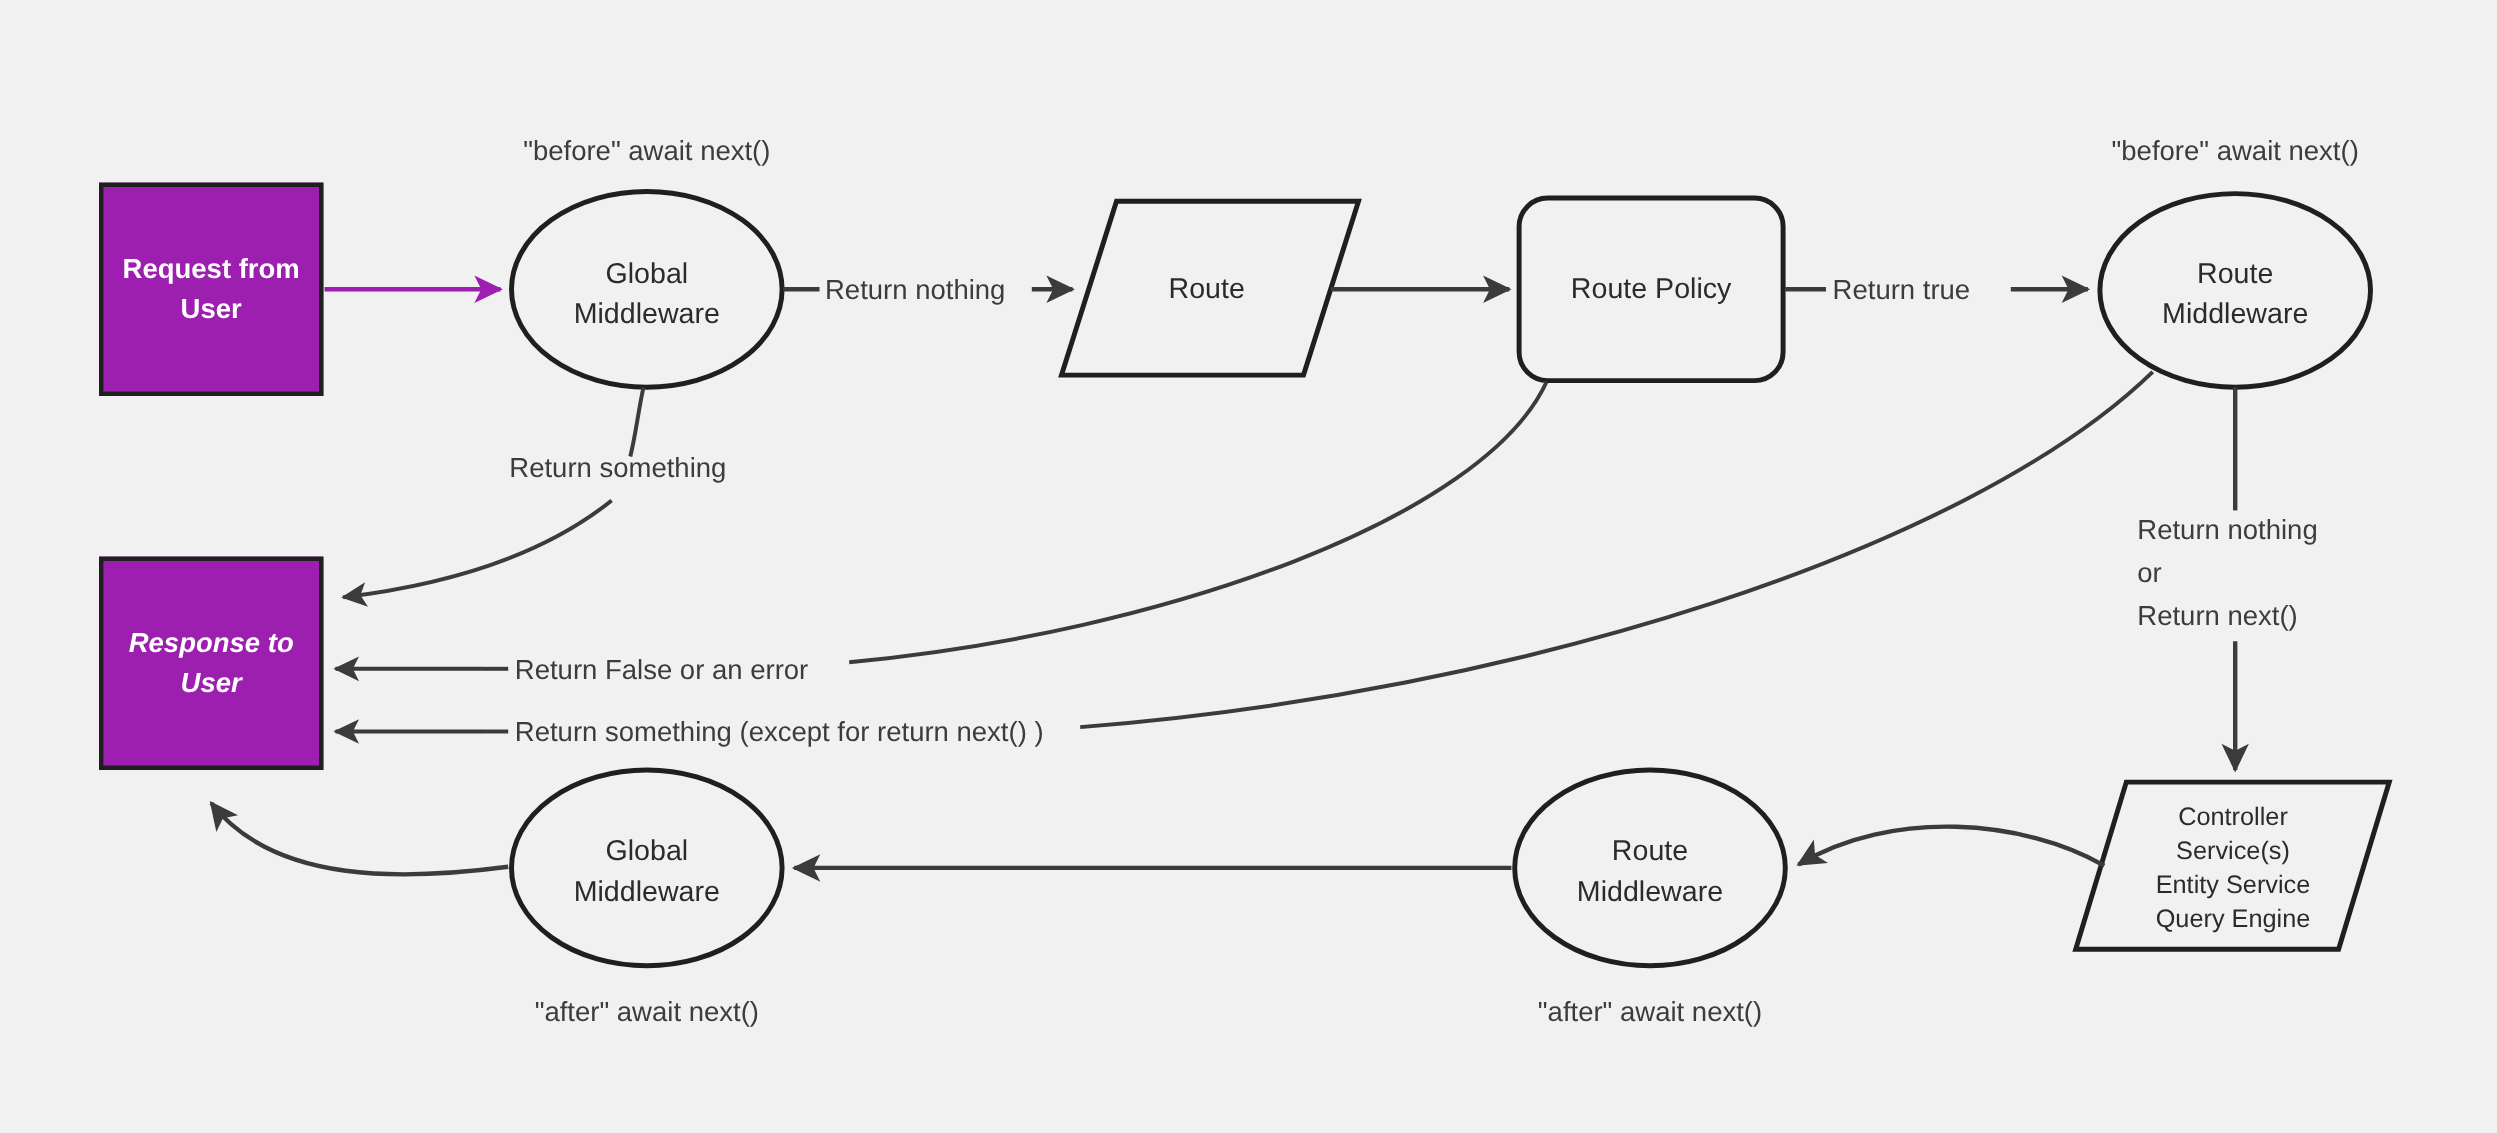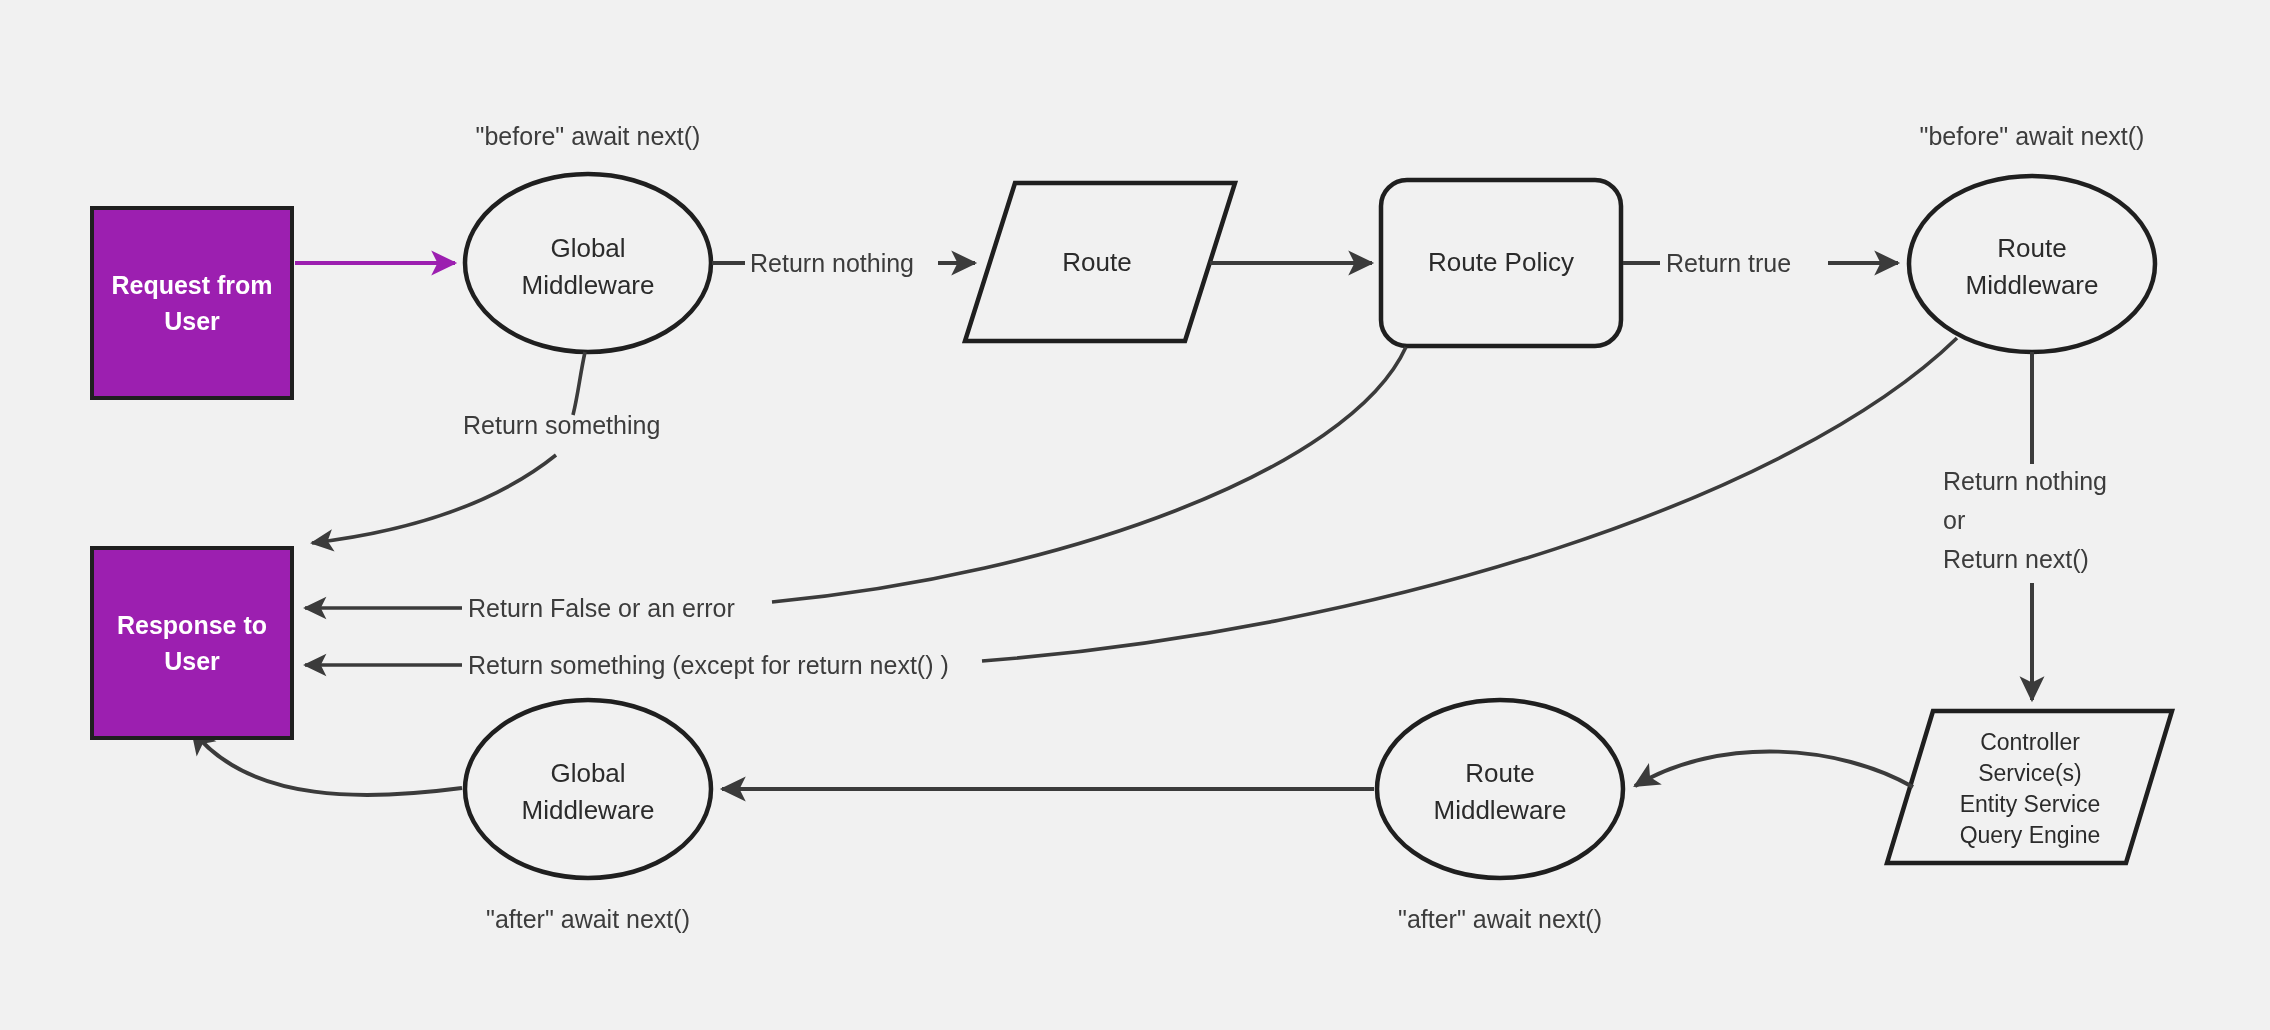--- a/index.html
+++ b/index.html
@@ -75,21 +75,20 @@
     box-sizing: border-box;
     display: flex;
     align-items: center;
     justify-content: center;
     color: #ffffff;
     font-weight: bold;
     font-size: 25px;
     line-height: 1.45;
     text-align: center;
     font-family: "Liberation Sans", sans-serif;
-    margin-top: 40px;
   }
 </style>
 </head>
 <body>
 
 <div id="canvas">
 
   <svg id="diagram" viewBox="0 0 2270 1030">
     <defs>
       <marker id="arrow-dark" viewBox="0 0 12 12" refX="10.5" refY="6" markerWidth="7.2" markerHeight="7.2" orient="auto-start-reverse">
@@ -171,20 +170,20 @@
     <path class="edge" d="M 462,788 C 370,800 250,805 192,730" marker-end="url(#arrow-dark)"></path>
   </svg>
 
   <div class="terminal-box" style="left:90px; top:166px; width:204px; height:194px;">
     <div>
       <span>Request from</span><br>
       <span>User</span>
     </div>
   </div>
 
-  <div class="terminal-box" style="left:90px; top:506px; width:204px; height:194px;">
+  <div class="terminal-box" style="left:90px; top:506px; width:204px; height:194px;font-style:italic;">
     <div>
       <span>Response to</span><br>
       <span>User</span>
     </div>
   </div>
 
 </div>
 
 </body></html>

